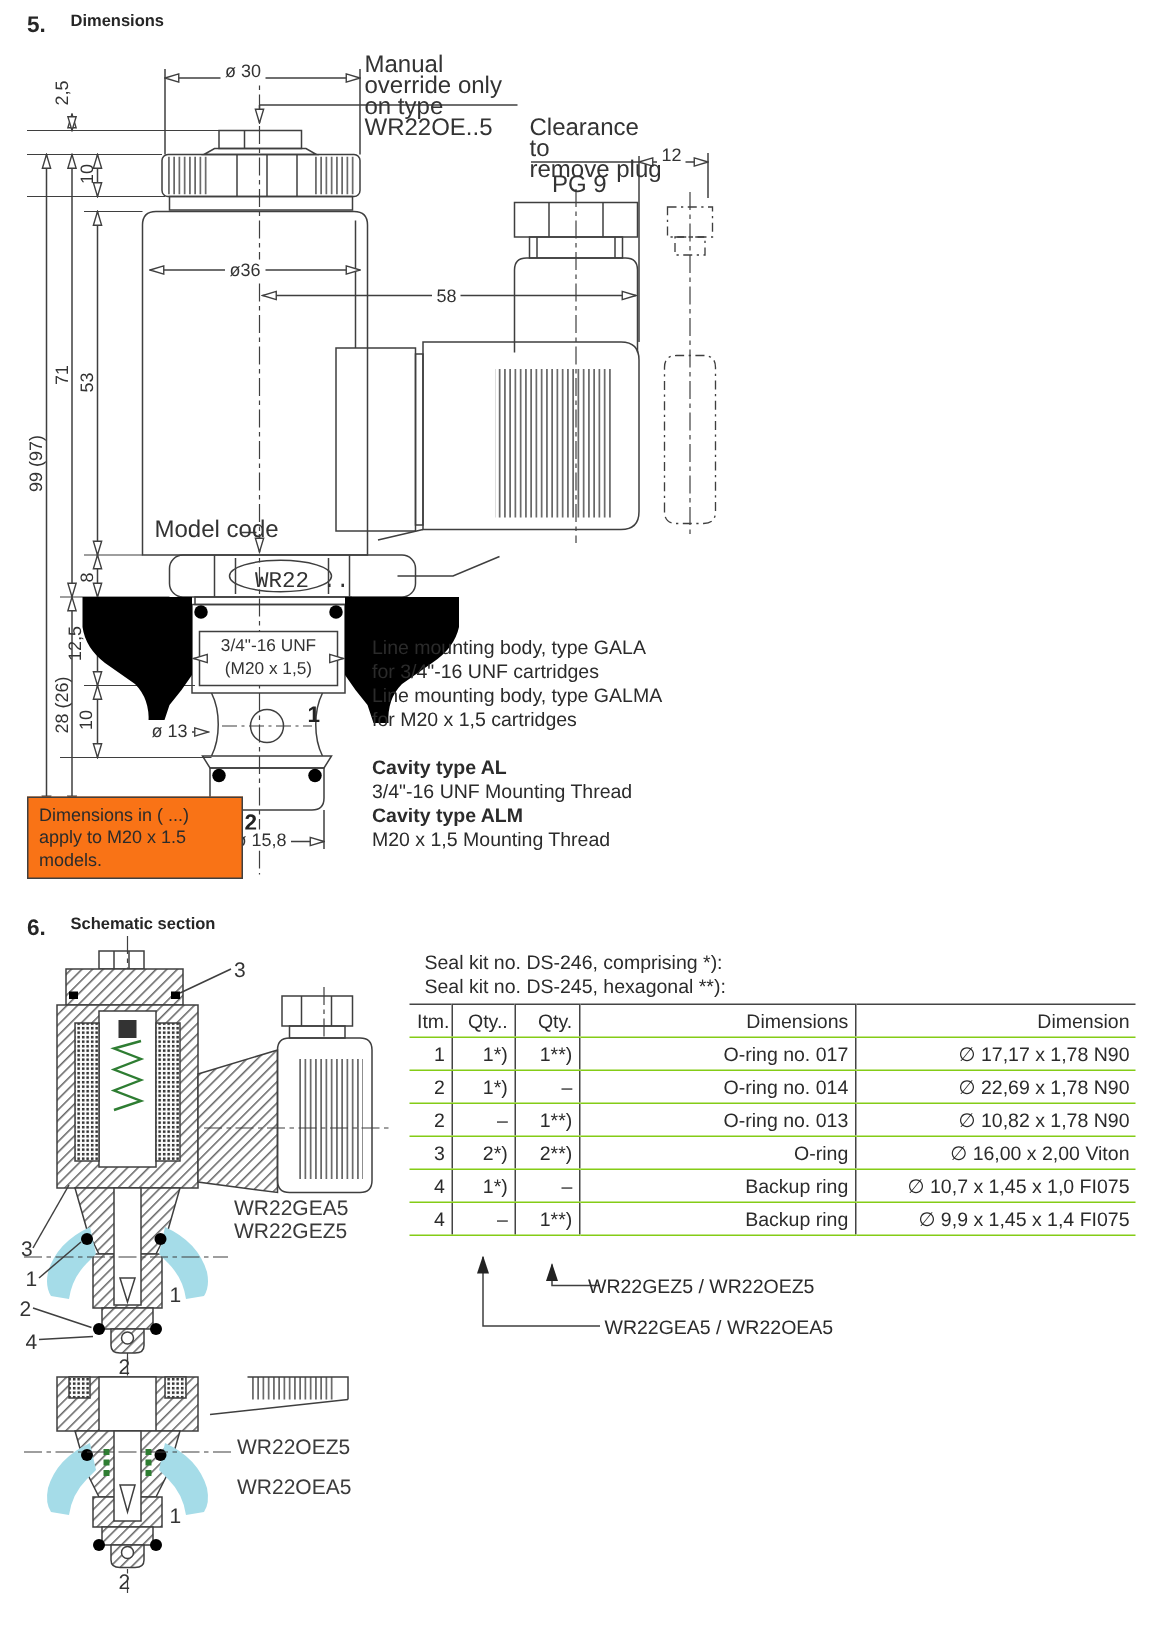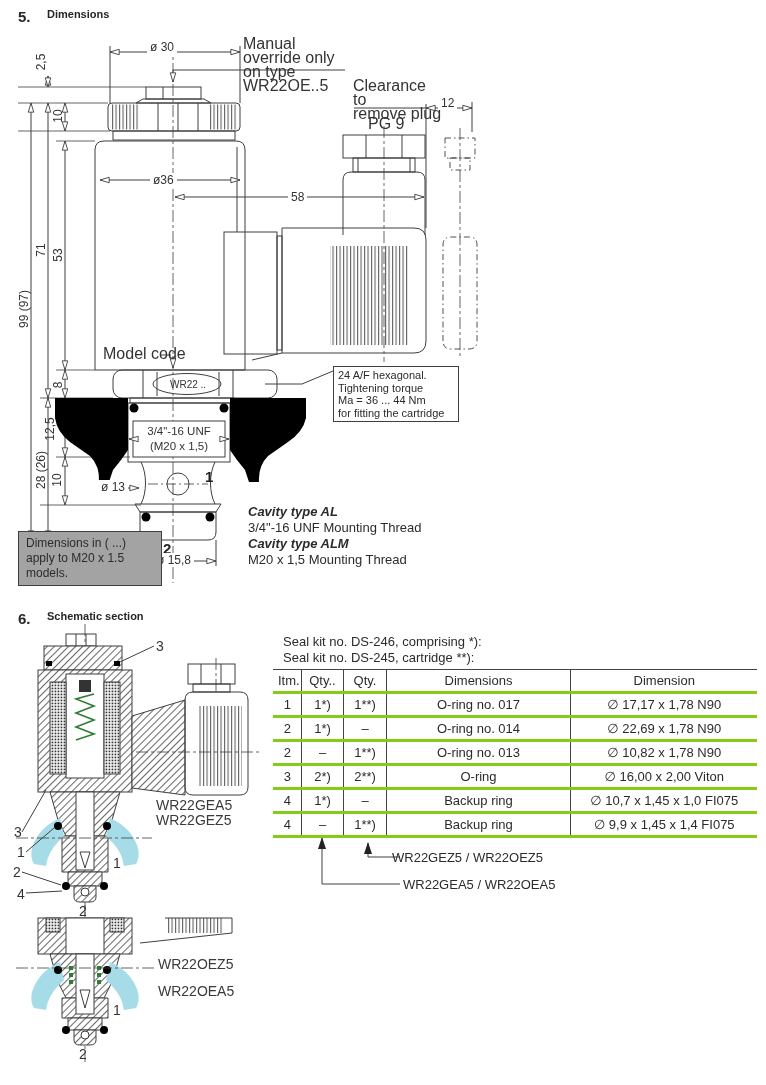--- a/index.html
+++ b/index.html
@@ -8,31 +8,31 @@
   svg{position:absolute;left:0;top:0;pointer-events:none;}
   .abs{position:absolute;}
   .h-num{font-size:15px;font-weight:bold;}
   .h-label{font-size:11px;font-weight:bold;}
   .lbl{font-size:16px;line-height:14px;color:#333;white-space:pre-line;}
   .lbl13{font-size:13px;line-height:16px;color:#2b2b2b;white-space:pre-line;}
   .dimlabel{font-size:12px;color:#333;background:#fff;padding:0 3px;white-space:nowrap;}
   .vdim{width:56px;text-align:center;font-size:12px;color:#333;transform:rotate(-90deg);white-space:nowrap;}
   .notebox{border:1px solid #3f3f3f;background:#fff;font-size:11px;line-height:12.6px;
            padding:2px 4px;white-space:pre-line;color:#2b2b2b;}
-  .notebox2{border:1px solid #3f3f3f;background:#a3a3a3;font-size:12px;line-height:15px;
+  .notebox2{border:1px solid #3f3f3f;background:#f97316;font-size:12px;line-height:15px;
            padding:4px 7px;white-space:pre-line;color:#2b2b2b;}
   .portnum{font-size:15px;font-weight:bold;color:#222;}
-  .bold13{font-size:13px;font-weight:bold;color:#2b2b2b;font-style:italic;}
+  .bold13{font-size:13px;font-weight:bold;color:#2b2b2b;}
   .model-lbl{font-size:14px;color:#3a3a3a;line-height:15px;}
   .callout{font-size:14px;color:#333;}
-  .smalllbl{font-size:10px;color:#333;}
+  .smalllbl{font-size:15px;color:#333;font-family:Liberation Mono, monospace;}
   table.seal{border-collapse:collapse;table-layout:fixed;width:484px;
              font-size:13px;color:#2b2b2b;border-top:1px solid #444;}
-  table.seal th,table.seal td{border-bottom:3px solid #84cc16;padding:3px 4px 3px 5px;
-             text-align:center;font-weight:normal;overflow:hidden;white-space:nowrap;margin-left:26px;}
+  table.seal th,table.seal td{border-bottom:1px solid #84cc16;padding:3px 4px 3px 5px;
+             text-align:right;font-weight:normal;overflow:hidden;white-space:nowrap;margin-left:26px;}
   table.seal th:not(:first-child),table.seal td:not(:first-child){border-left:1px solid #444;}
 </style>
 </head>
 <body>
 
 <div id="page">
 
 <svg width="766" height="1085" viewBox="0 0 766 1085">
   <defs>
     <marker id="ar" viewBox="0 0 12 8" refX="11" refY="4" markerWidth="11" markerHeight="8" orient="auto-start-reverse">
@@ -287,37 +287,37 @@
 <div class="abs vdim" style="left:13px;top:463px">28 (26)</div>
 <div class="abs vdim" style="left:29px;top:473px">10</div>
 
 <div class="abs lbl" style="left:135px;top:424px;width:88px;text-align:center;font-size:11.5px;line-height:15px">3/4"-16 UNF
 (M20 x 1,5)</div>
 <span class="abs dimlabel" style="left:98px;top:480px">ø 13</span>
 <span class="abs portnum" style="left:205px;top:468px">1</span>
 <span class="abs portnum" style="left:163px;top:540px">2</span>
 <span class="abs dimlabel" style="left:154px;top:553px">ø 15,8</span>
 
-<div class="abs notebox" style="left:333px;top:366px;width:116px">24 A/F hexagonal.
-Tightening torque
-Ma = 36 ... 44 Nm
-for fitting the cartridge</div>
+<div class="abs lbl13" style="left:248px;top:424px">Line mounting body, type GALA
+for 3/4"-16 UNF cartridges
+Line mounting body, type GALMA
+for M20 x 1,5 cartridges</div>
 <span class="abs bold13" style="left:248px;top:504px">Cavity type AL</span>
 <span class="abs lbl13" style="left:248px;top:520px">3/4"-16 UNF Mounting Thread</span>
 <span class="abs bold13" style="left:248px;top:536px">Cavity type ALM</span>
 <span class="abs lbl13" style="left:248px;top:552px">M20 x 1,5 Mounting Thread</span>
 <div class="abs notebox2" style="left:18px;top:531px;width:128px">Dimensions in ( ...)
 apply to M20 x 1.5
 models.</div>
 
 <span class="abs h-num" style="left:18px;top:610px">6.</span>
 <span class="abs h-label" style="left:47px;top:610px">Schematic section</span>
 
 <span class="abs lbl13" style="left:283px;top:634px">Seal kit no. DS-246, comprising *):</span>
-<span class="abs lbl13" style="left:283px;top:650px">Seal kit no. DS-245, cartridge **):</span>
+<span class="abs lbl13" style="left:283px;top:650px">Seal kit no. DS-245, hexagonal **):</span>
 
 <table class="seal abs" style="left:273px;top:669px">
   <colgroup>
         <col style="width:28px">
         <col style="width:42px">
         <col style="width:43px">
         <col style="width:184px">
         <col style="width:187px">
       </colgroup>
   <thead>

